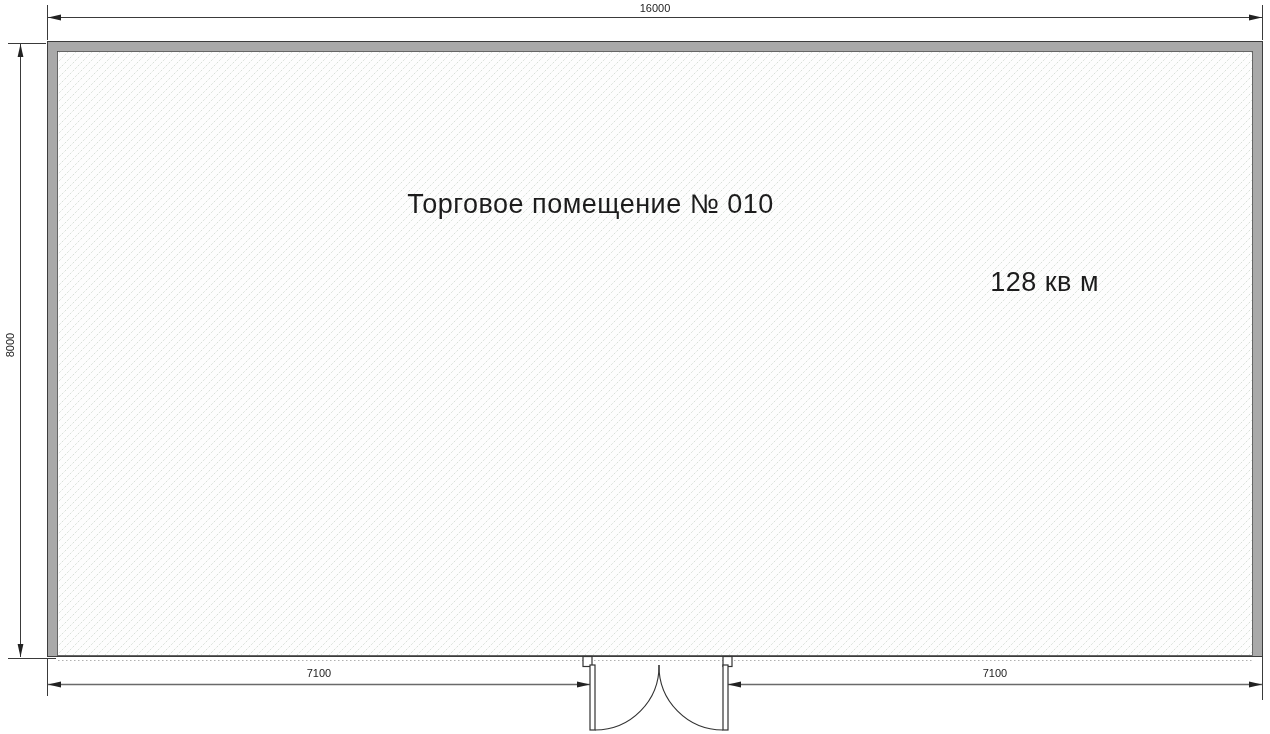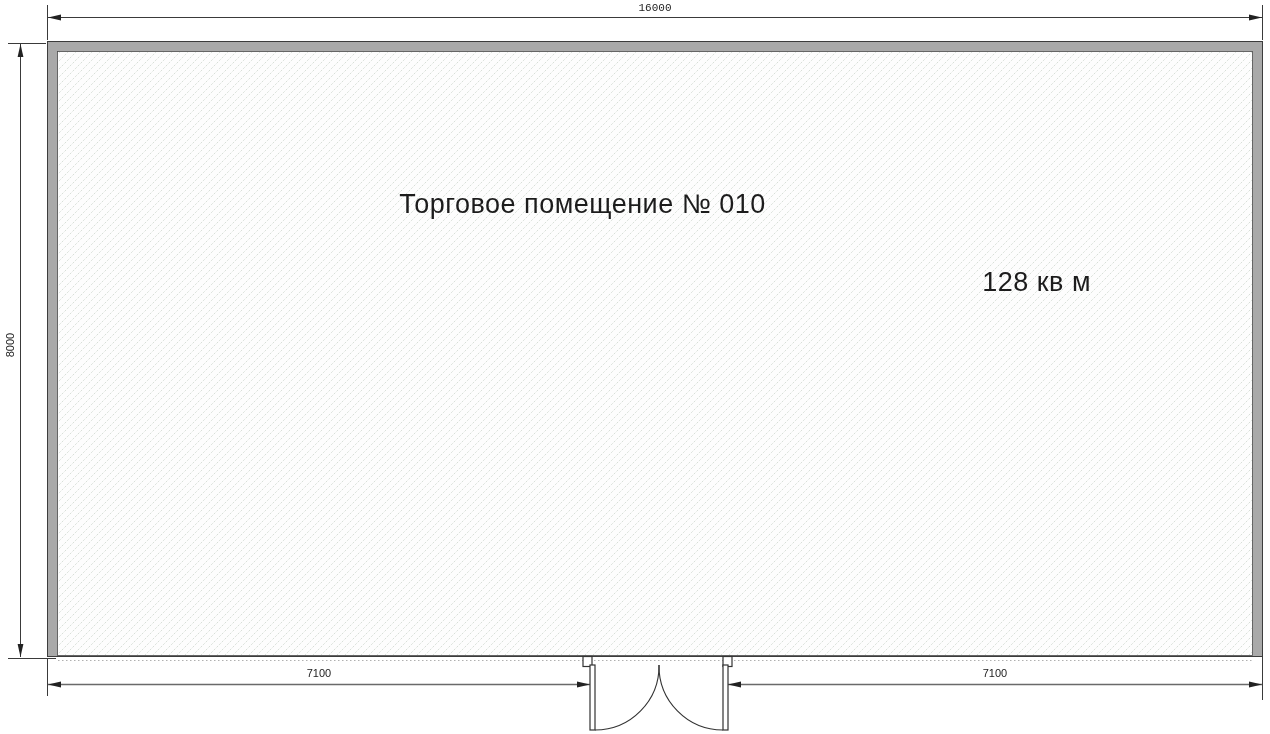--- a/index.html
+++ b/index.html
@@ -22,33 +22,33 @@
     width: 1270px;
     height: 734px;
   }
   .label {
     position: absolute;
     color: #1c1c1c;
     text-align: center;
     white-space: nowrap;
   }
   .room-label {
-    left: 44px;
+    left: 52px;
     width: 1017px;
     font-size: 27px;
     letter-spacing: 0.5px;
     padding-left: 30px;
   }
   .room-title { top: 189px; }
   .room-area  { top: 267px; text-align: right; }
   .dim-label {
     font-size: 11px;
     color: #222222;
   }
-  .dim-top { left: 48px; width: 1214px; top: 2px; font-family: Liberation Mono, monospace; }
+  .dim-top { left: 48px; width: 1214px; top: 2px; }
   .dim-left {
     left: -30px;
     top: 339px;
     width: 80px;
     transform: rotate(-90deg);
     transform-origin: center;
   }
   .dim-bottom-left  { left: 48px;  width: 542px; top: 667px; }
   .dim-bottom-right { left: 728px; width: 534px; top: 667px; }
 </style>

